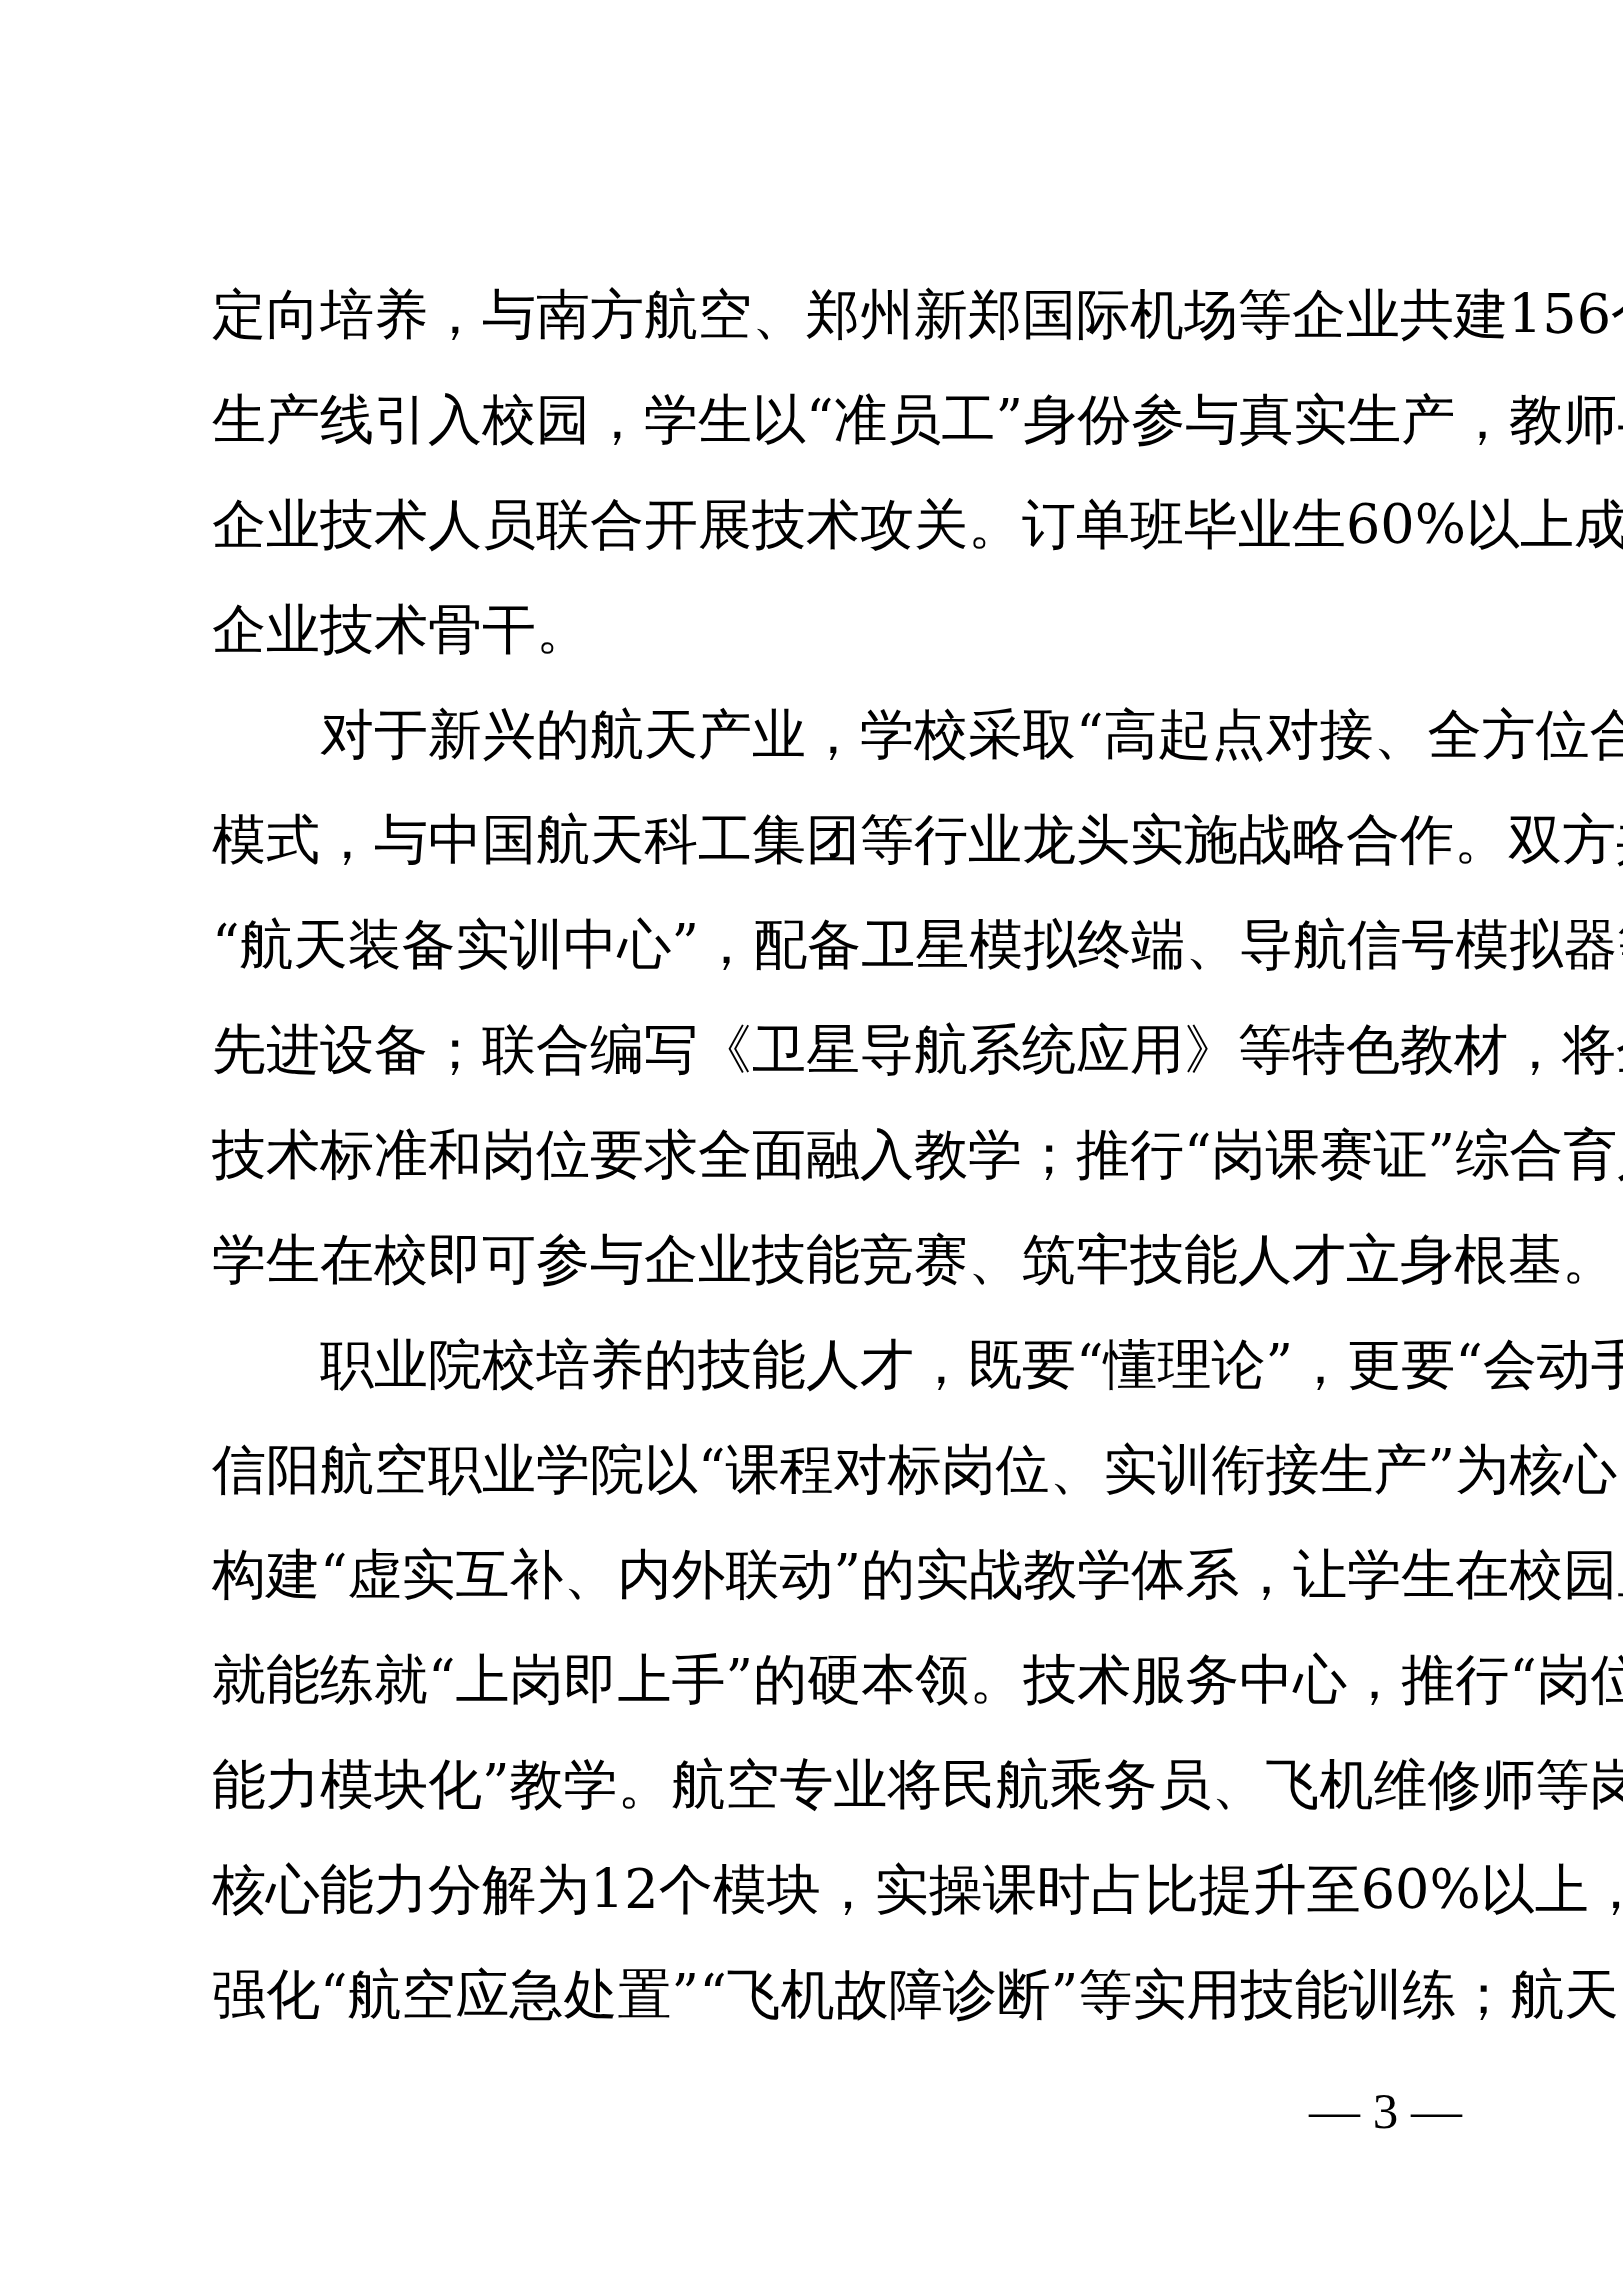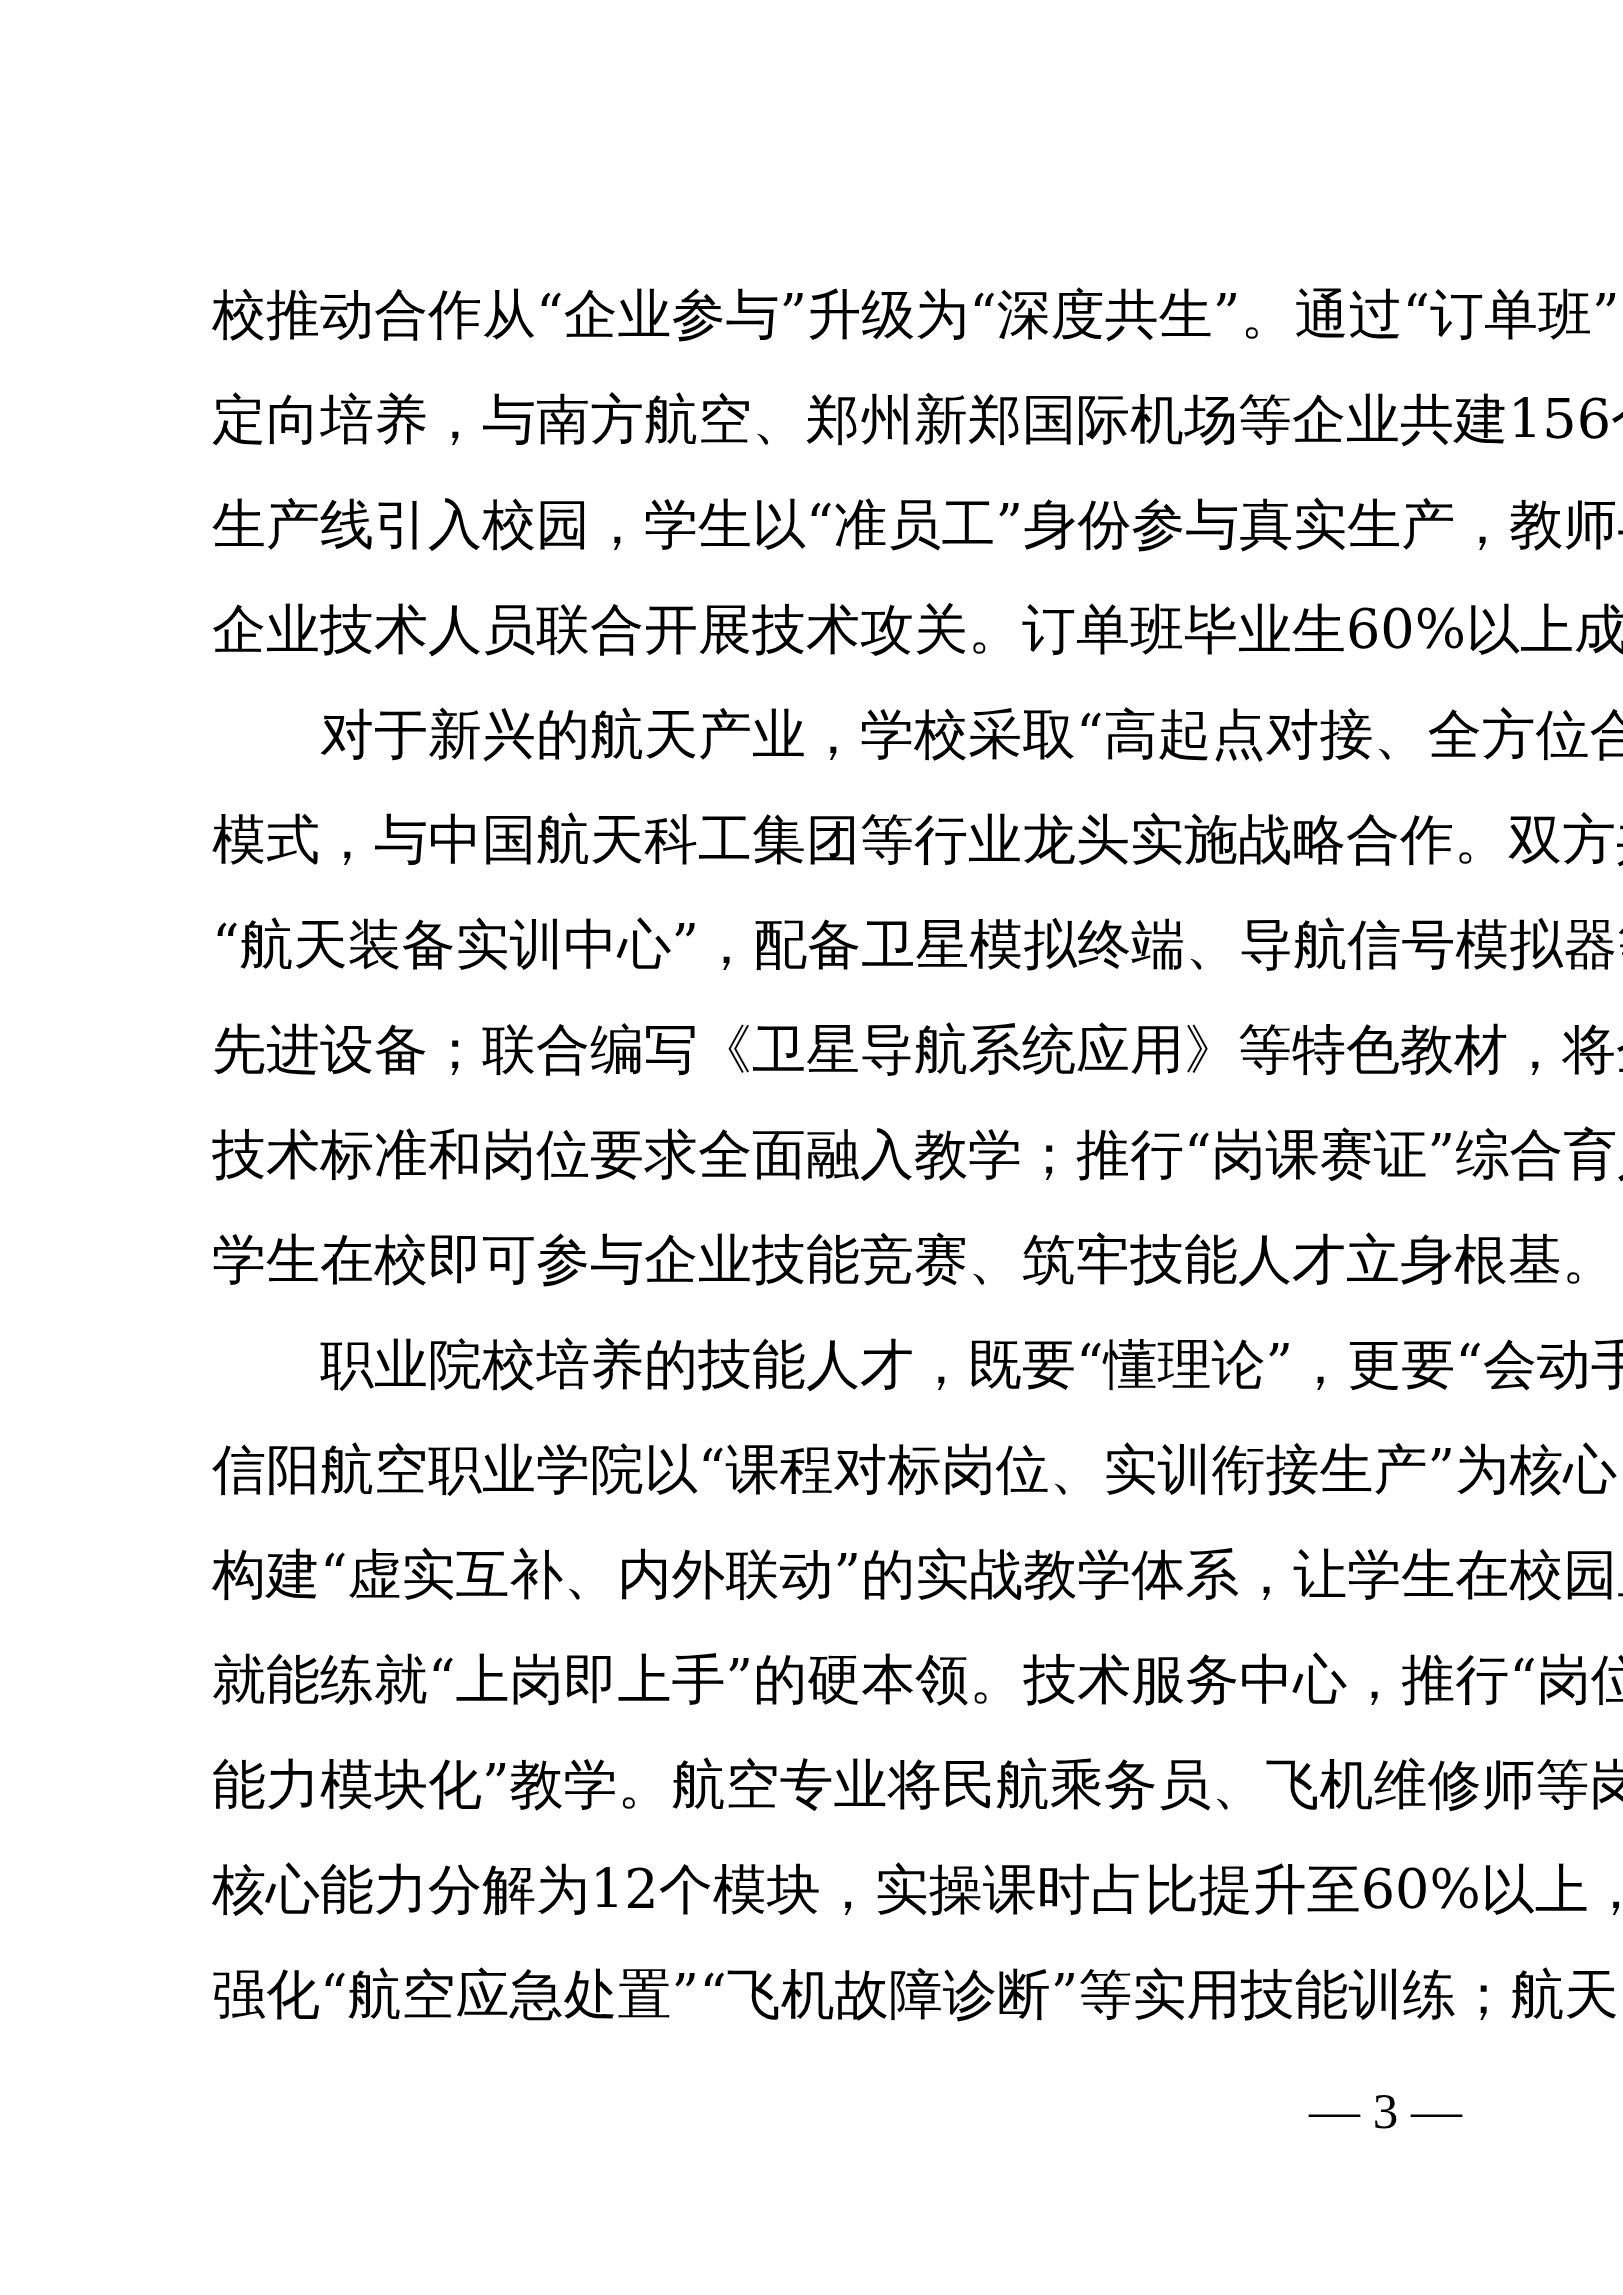--- a/index.html
+++ b/index.html
@@ -49,24 +49,24 @@
       font-family: "Liberation Serif", "DejaVu Serif", serif;
       white-space: nowrap;
     }
   </style>
 </head>
 <body>
 
 <div class="page-body">
 
   <div>
-    <div class="line">校推动合作从“企业参与”升级为“深度共生”。通过“订单班”</div>
     <div class="line">定向培养，与南方航空、郑州新郑国际机场等企业共建156个“教</div>
     <div class="line">生产线引入校园，学生以“准员工”身份参与真实生产，教师与</div>
     <div class="line">企业技术人员联合开展技术攻关。订单班毕业生60%以上成长为</div>
+    <div class="line last">企业技术骨干。</div>
   </div>
 
   <div>
     <div class="line">　　对于新兴的航天产业，学校采取“高起点对接、全方位合作”</div>
     <div class="line">模式，与中国航天科工集团等行业龙头实施战略合作。双方共建</div>
     <div class="line">“航天装备实训中心”，配备卫星模拟终端、导航信号模拟器等</div>
     <div class="line">先进设备；联合编写《卫星导航系统应用》等特色教材，将企业</div>
     <div class="line">技术标准和岗位要求全面融入教学；推行“岗课赛证”综合育人，</div>
     <div class="line last">学生在校即可参与企业技能竞赛、筑牢技能人才立身根基。</div>
   </div>

